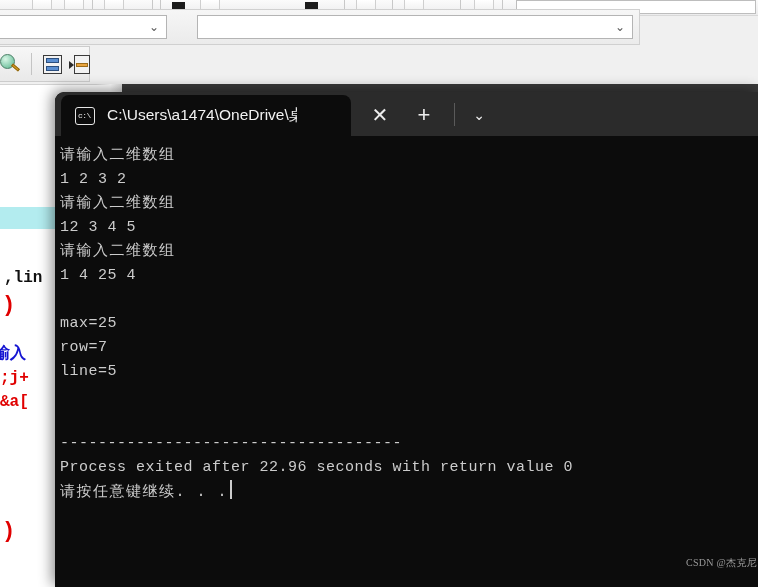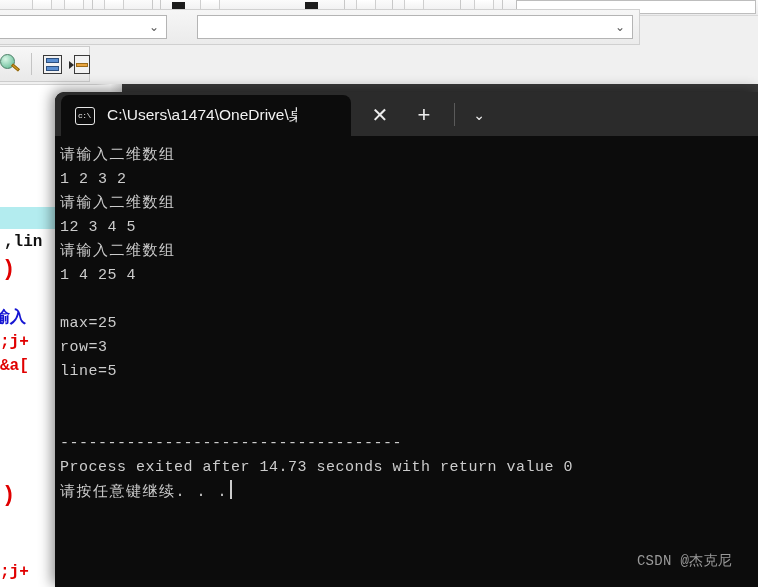--- a/index.html
+++ b/index.html
@@ -191,20 +191,21 @@
     height: 22px;
     background: #b3ecef;
   }
   .code-frag {
     position: absolute;
     font-family: "Liberation Mono", monospace;
     font-size: 16px;
     font-weight: bold;
     white-space: pre;
     letter-spacing: 0px;
+    margin-top: 36px;
   }
   .c-red   { color: #e00000; }
   .c-blue  { color: #1414d2; }
   .c-black { color: #101010; }
   .editor-fade {
     position: absolute;
     left: 96px; top: 84px;
     width: 26px; height: 503px;
     background: linear-gradient(to right, rgba(255,255,255,0), #ffffff 55%, #dcdcdc);
     pointer-events: none;
@@ -330,24 +331,24 @@
   .cursor {
     display: inline-block;
     width: 2px;
     height: 19px;
     background: #cccccc;
     vertical-align: -3px;
     margin-left: 2px;
   }
   .watermark {
     position: absolute;
-    right: 26px; bottom: 17px;
+    right: 1px; bottom: 17px;
     color: #9a9a9a;
-    font-size: 14px;
-    font-family: Liberation Mono, monospace;
+    font-size: 10px;
+    font-family: Liberation Serif, serif;
     letter-spacing: 0.3px;
   }
 </style>
 </head>
 <body>
 
 <div id="root">
 
   <div class="ide">
 
@@ -429,25 +430,25 @@
 
     <div class="console">
       <div class="cline cjk">请输入二维数组</div>
       <div class="cline">1 2 3 2</div>
       <div class="cline cjk">请输入二维数组</div>
       <div class="cline">12 3 4 5</div>
       <div class="cline cjk">请输入二维数组</div>
       <div class="cline">1 4 25 4</div>
       <div class="cline blank"></div>
       <div class="cline">max=25</div>
-      <div class="cline">row=3</div>
+      <div class="cline">row=7</div>
       <div class="cline">line=5</div>
       <div class="cline blank"></div>
       <div class="cline blank"></div>
       <div class="cline">------------------------------------</div>
-      <div class="cline">Process exited after 14.73 seconds with return value 0</div>
+      <div class="cline">Process exited after 22.96 seconds with return value 0</div>
       <div class="cline cjk"><span>请按任意键继续. . .</span><span class="cursor"></span></div>
     </div>
 
     <div class="watermark">CSDN @杰克尼</div>
   </div>
 
 </div>
 
 </body></html>

